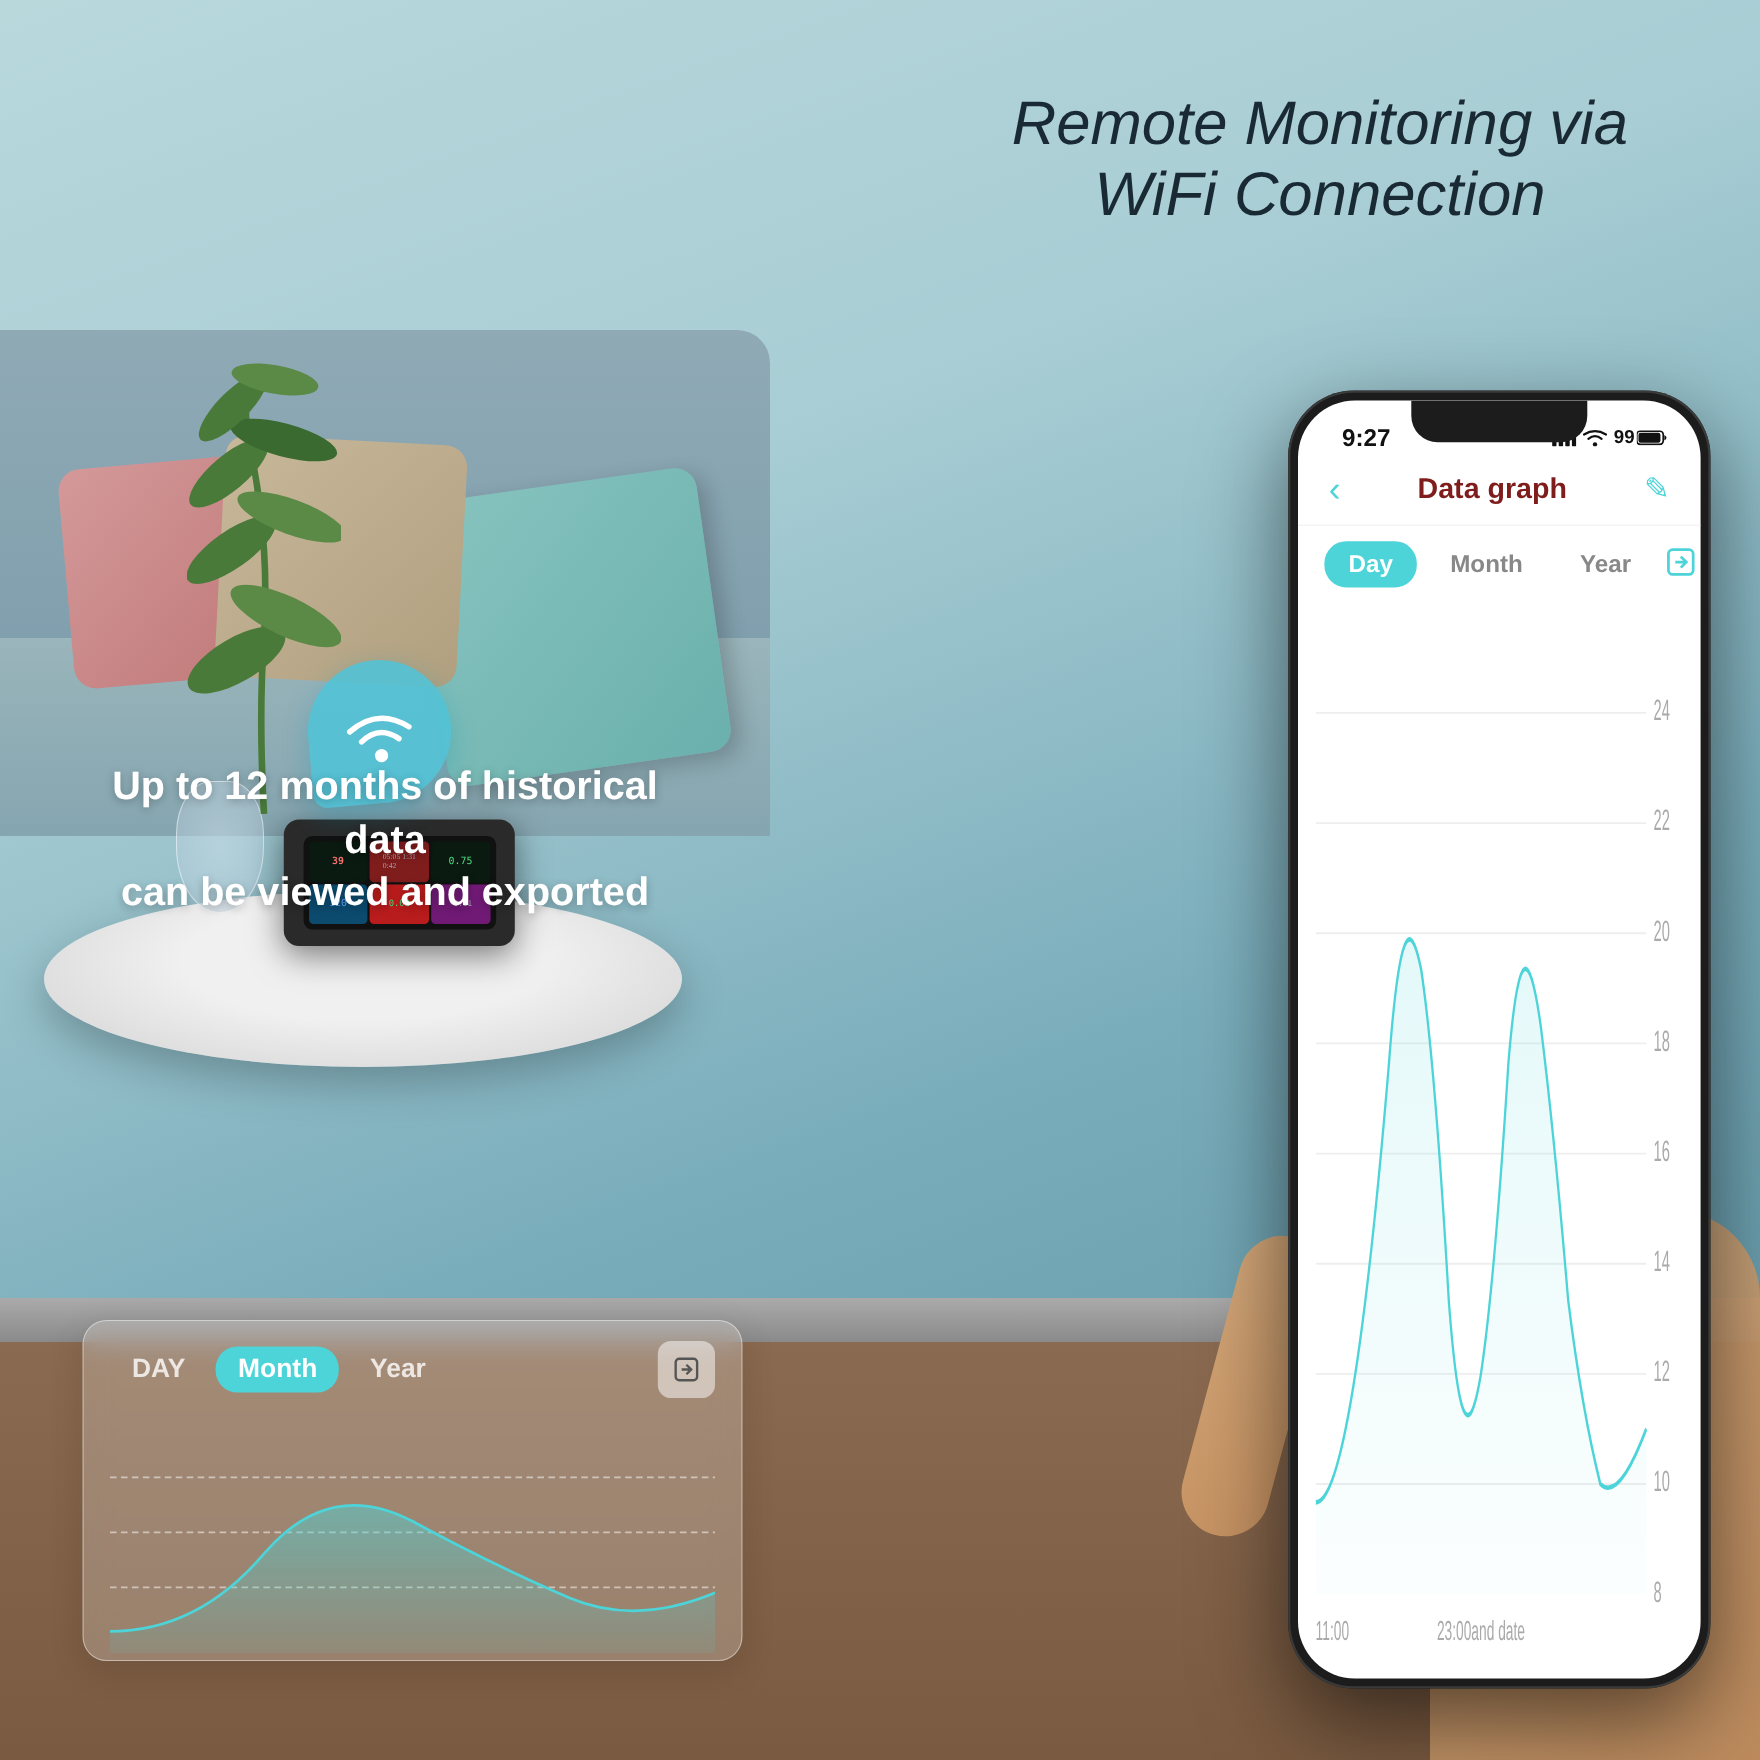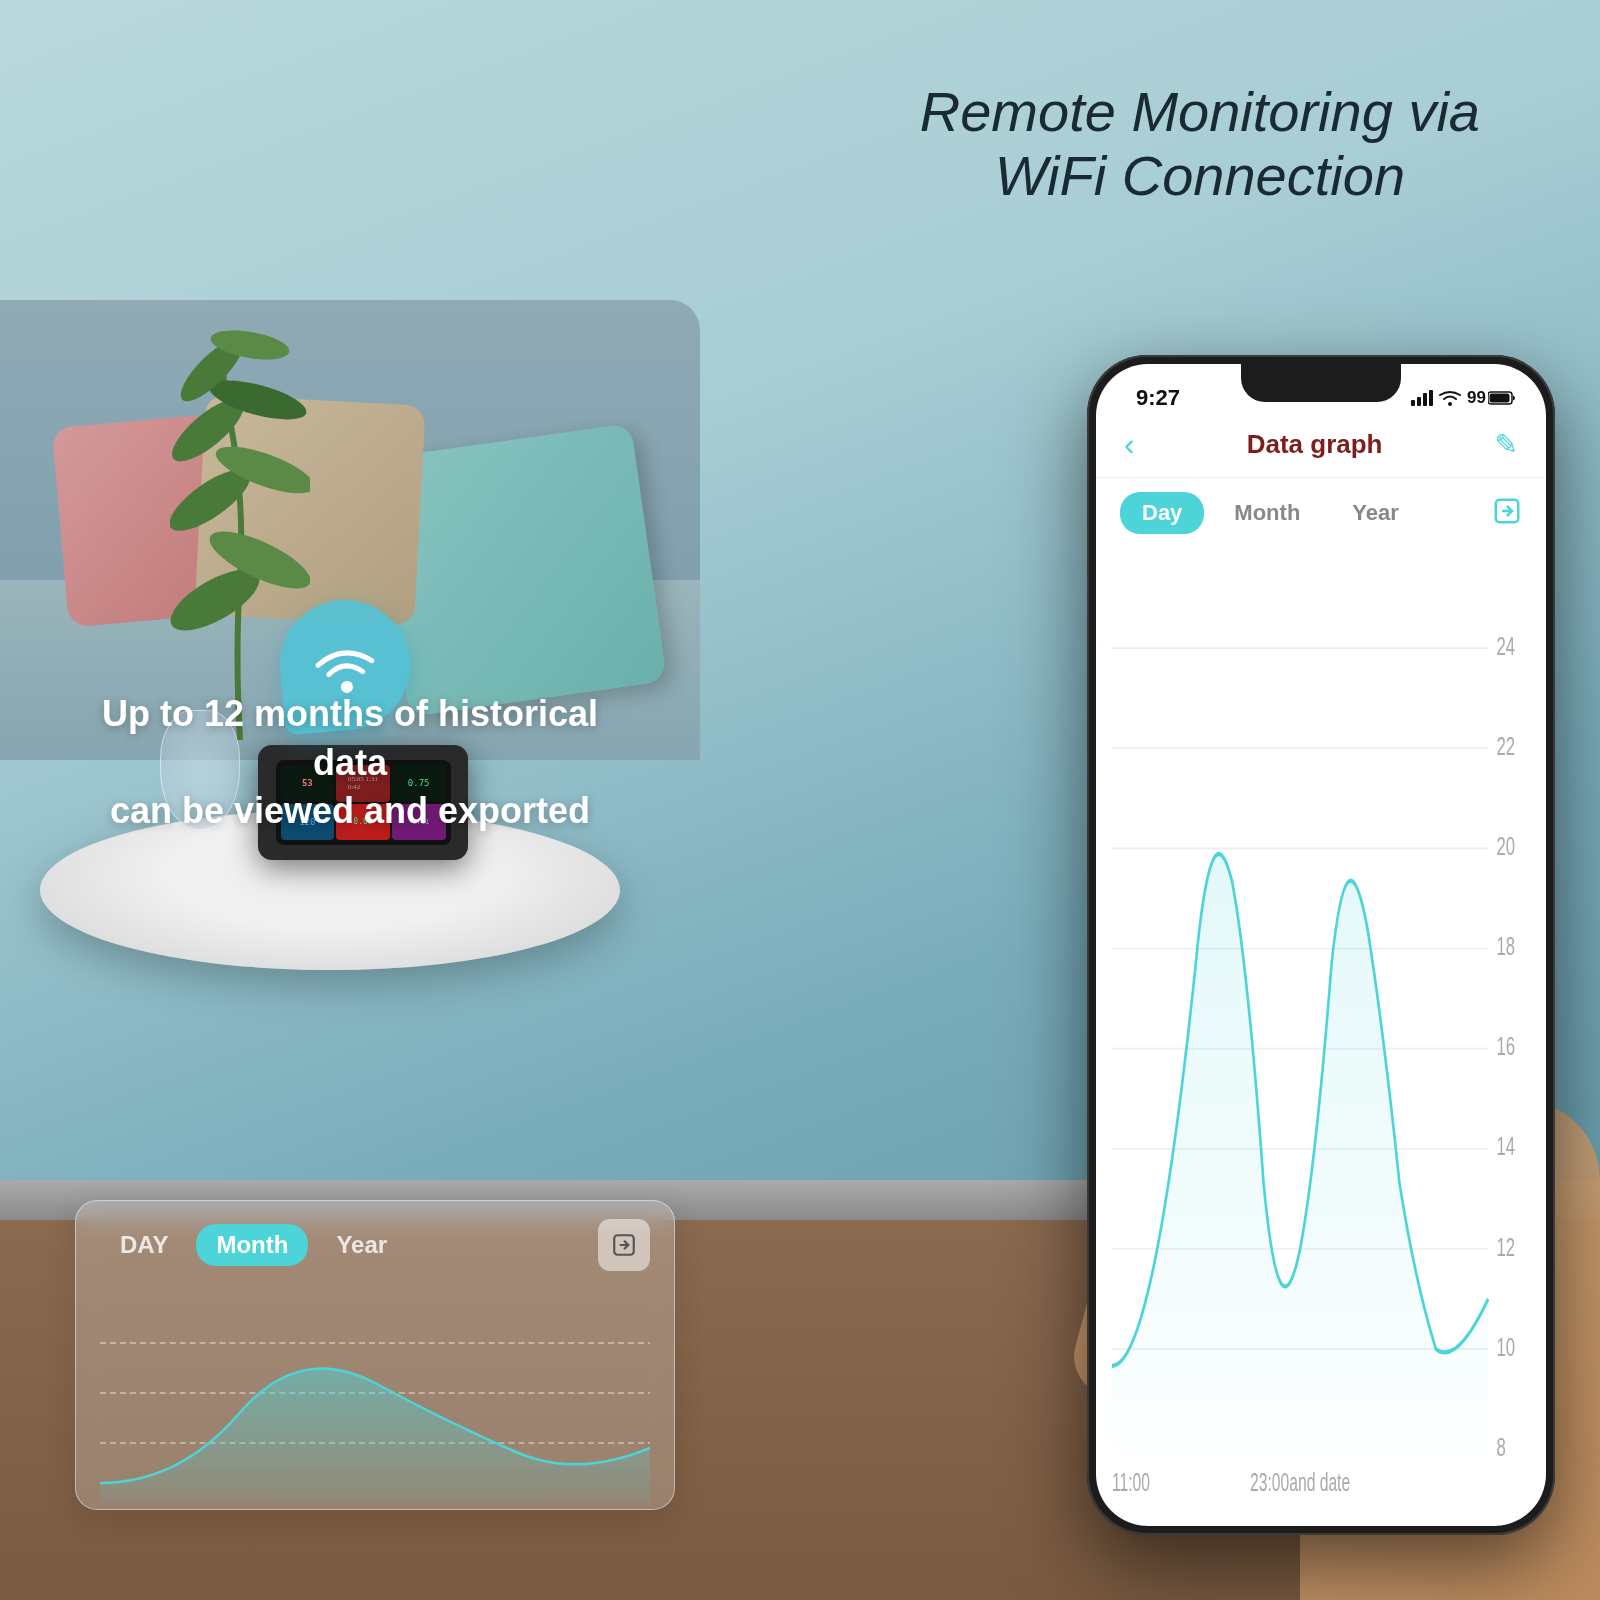--- a/index.html
+++ b/index.html
@@ -66,21 +66,21 @@
     <ellipse cx="95" cy="170" rx="52" ry="16" fill="#5a8a45" transform="rotate(20,95,170)"></ellipse>
     <ellipse cx="38" cy="130" rx="45" ry="16" fill="#4a7a3a" transform="rotate(-40,38,130)"></ellipse>
     <ellipse cx="88" cy="100" rx="50" ry="15" fill="#3a6a30" transform="rotate(15,88,100)"></ellipse>
     <ellipse cx="42" cy="70" rx="42" ry="14" fill="#4a7a3a" transform="rotate(-45,42,70)"></ellipse>
     <ellipse cx="80" cy="45" rx="40" ry="13" fill="#5a8a45" transform="rotate(10,80,45)"></ellipse>
   </svg>
 </div>
 
 <div style="position:absolute;top:745px;left:258px;width:210px;height:115px;background:#2a2a2a;border-radius:14px;z-index:15;box-shadow:0 8px 30px rgba(0,0,0,0.5);display:flex;align-items:center;justify-content:center;">
   <div style="width:175px;height:85px;background:#111;border-radius:8px;display:grid;grid-template-columns:1fr 1fr 1fr;grid-template-rows:1fr 1fr;gap:2px;padding:5px;">
-    <div style="background:#0a1a10;border-radius:4px;display:flex;align-items:center;justify-content:center;font-size:9px;color:#f87171;font-family:monospace;font-weight:bold;">53</div>
+    <div style="background:#0a1a10;border-radius:4px;display:flex;align-items:center;justify-content:center;font-size:9px;color:#f87171;font-family:monospace;font-weight:bold;">39</div>
     <div style="background:#7f1d1d;border-radius:4px;display:flex;align-items:center;justify-content:center;font-size:7px;color:#9ca3af;font-family:Liberation Serif, serif;">05:05 1:31<br>0:42</div>
     <div style="background:#0a1a10;border-radius:4px;display:flex;align-items:center;justify-content:center;font-size:9px;color:#4ade80;font-family:monospace;">0.75</div>
     <div style="background:#0c4a6e;border-radius:4px;display:flex;align-items:center;justify-content:center;font-size:9px;color:#60a5fa;font-family:monospace;">120</div>
     <div style="background:#b91c1c;border-radius:4px;display:flex;align-items:center;justify-content:center;font-size:8px;color:#4ade80;font-family:monospace;">0.08</div>
     <div style="background:#701a75;border-radius:4px;display:flex;align-items:center;justify-content:center;font-size:7px;color:#9ca3af;font-family:monospace;">-0.11</div>
   </div>
 </div>
 
 <div style="position:absolute;top:600px;left:280px;width:130px;height:130px;background:rgba(80,195,215,0.88);border-radius:50% 50% 50% 10%;display:flex;align-items:center;justify-content:center;z-index:20;transform:rotate(-5deg);box-shadow:0 8px 24px rgba(0,150,180,0.3);">
   <svg width="70" height="60" viewBox="0 0 70 60">
@@ -123,21 +123,21 @@
       <linearGradient id="miniGrad" x1="0" y1="0" x2="0" y2="1">
         <stop offset="0%" stop-color="#4dd4d8" stop-opacity="0.5"></stop>
         <stop offset="100%" stop-color="#4dd4d8" stop-opacity="0.1"></stop>
       </linearGradient>
     </defs>
     <path d="M0 200 Q80 200 140 130 Q200 60 276 100 Q350 140 420 170 Q480 195 552 165 L552 220 L0 220 Z" fill="url(#miniGrad)"></path>
     <path d="M0 200 Q80 200 140 130 Q200 60 276 100 Q350 140 420 170 Q480 195 552 165" stroke="#4dd4d8" stroke-width="2.5" fill="none"></path>
   </svg>
 </div>
 
-<div style="position:absolute;top:355px;right:45px;width:468px;height:1180px;z-index:50;">
+<div style="position:absolute;top:355px;right:45px;width:384px;height:1180px;z-index:50;">
 
   <div style="width:100%;height:100%;background:#1c1c1c;border-radius:60px;padding:9px;box-shadow:0 30px 80px rgba(0,0,0,0.55),inset 0 0 0 2px #3a3a3a;">
     <div style="width:100%;height:100%;background:white;border-radius:52px;overflow:hidden;position:relative;display:flex;flex-direction:column;">
 
       <div style="position:absolute;top:0;left:50%;transform:translateX(-50%);width:160px;height:38px;background:#1c1c1c;border-radius:0 0 24px 24px;z-index:20;"></div>
 
       <div style="display:flex;justify-content:space-between;align-items:center;padding:12px 30px 0;height:56px;flex-shrink:0;">
         <span style="font-size:22px;font-weight:700;color:#111;padding-left:10px;">9:27</span>
         <div style="display:flex;align-items:center;gap:6px;">
 

